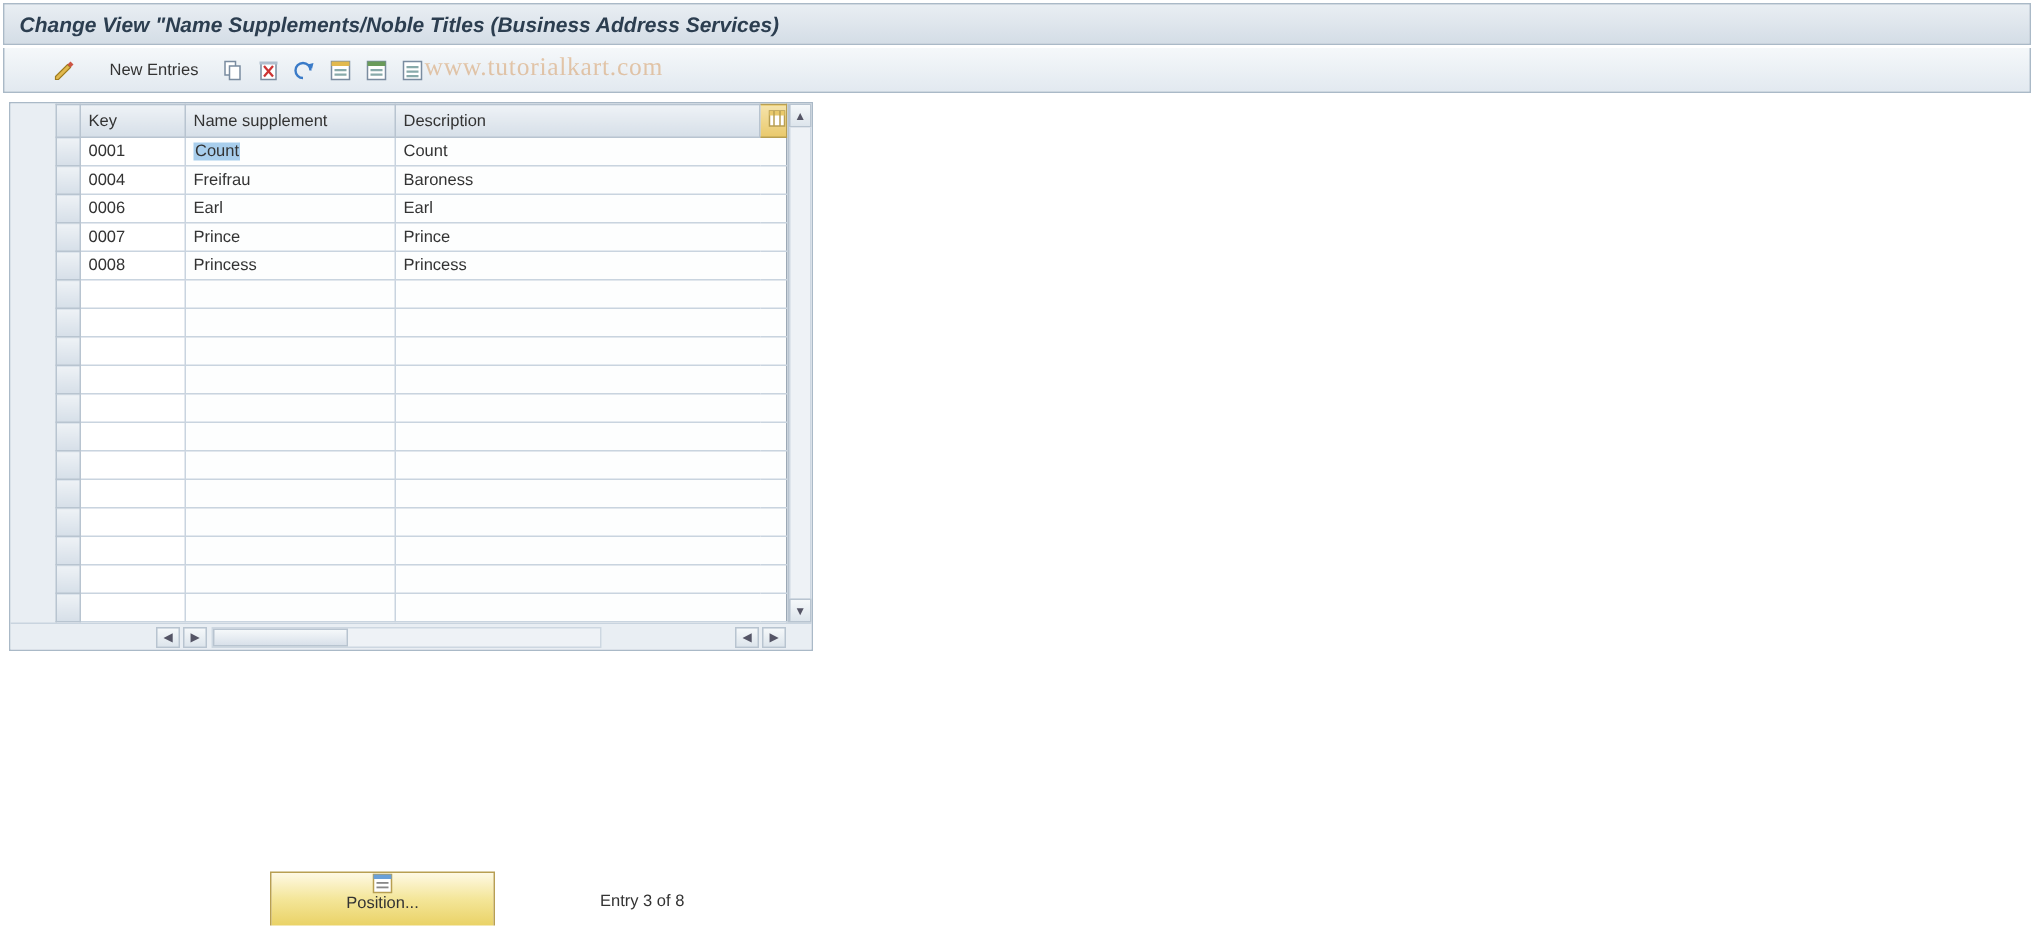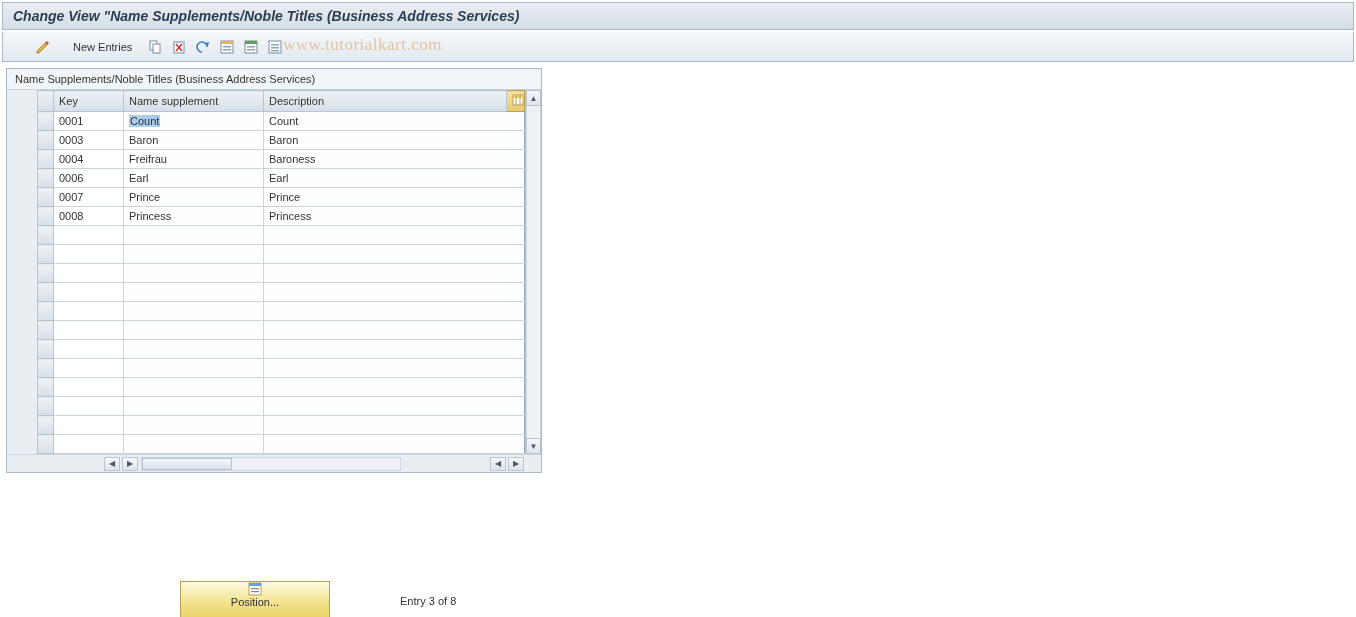--- a/index.html
+++ b/index.html
@@ -275,21 +275,20 @@
         <rect x="2" y="2" width="12" height="12" fill="#fff" stroke="#7a8ca0"></rect>
         <rect x="4" y="5" width="8" height="1.5" fill="#8aa"></rect>
         <rect x="4" y="8" width="8" height="1.5" fill="#8aa"></rect>
         <rect x="4" y="11" width="8" height="1.5" fill="#8aa"></rect>
       </svg>
   </div>
   <span class="watermark">www.tutorialkart.com</span>
 </div>
 
 <div class="grid-container">
-  <div class="grid-title">Name Supplements/Noble Titles (Business Address Services)</div>
   <div class="grid-wrap">
     <div class="grid-table-area">
       <table>
         <colgroup>
           <col style="width:16px">
           <col style="width:70px">
           <col style="width:140px">
           <col>
           <col style="width:18px">
         </colgroup>
@@ -311,26 +310,20 @@
         </thead>
         <tbody id="grid-body">
         <tr>
               <td class="row-sel"></td>
               <td class="col-key-cell">0001</td>
               <td class="col-supp-cell"><span class="selected-text">Count</span></td>
               <td class="col-desc-cell" colspan="2">Count</td>
             </tr>
             <tr>
               <td class="row-sel"></td>
-              <td class="col-key-cell">0003</td>
-              <td class="col-supp-cell">Baron</td>
-              <td class="col-desc-cell" colspan="2">Baron</td>
-            </tr>
-            <tr>
-              <td class="row-sel"></td>
               <td class="col-key-cell">0004</td>
               <td class="col-supp-cell">Freifrau</td>
               <td class="col-desc-cell" colspan="2">Baroness</td>
             </tr>
             <tr>
               <td class="row-sel"></td>
               <td class="col-key-cell">0006</td>
               <td class="col-supp-cell">Earl</td>
               <td class="col-desc-cell" colspan="2">Earl</td>
             </tr>

